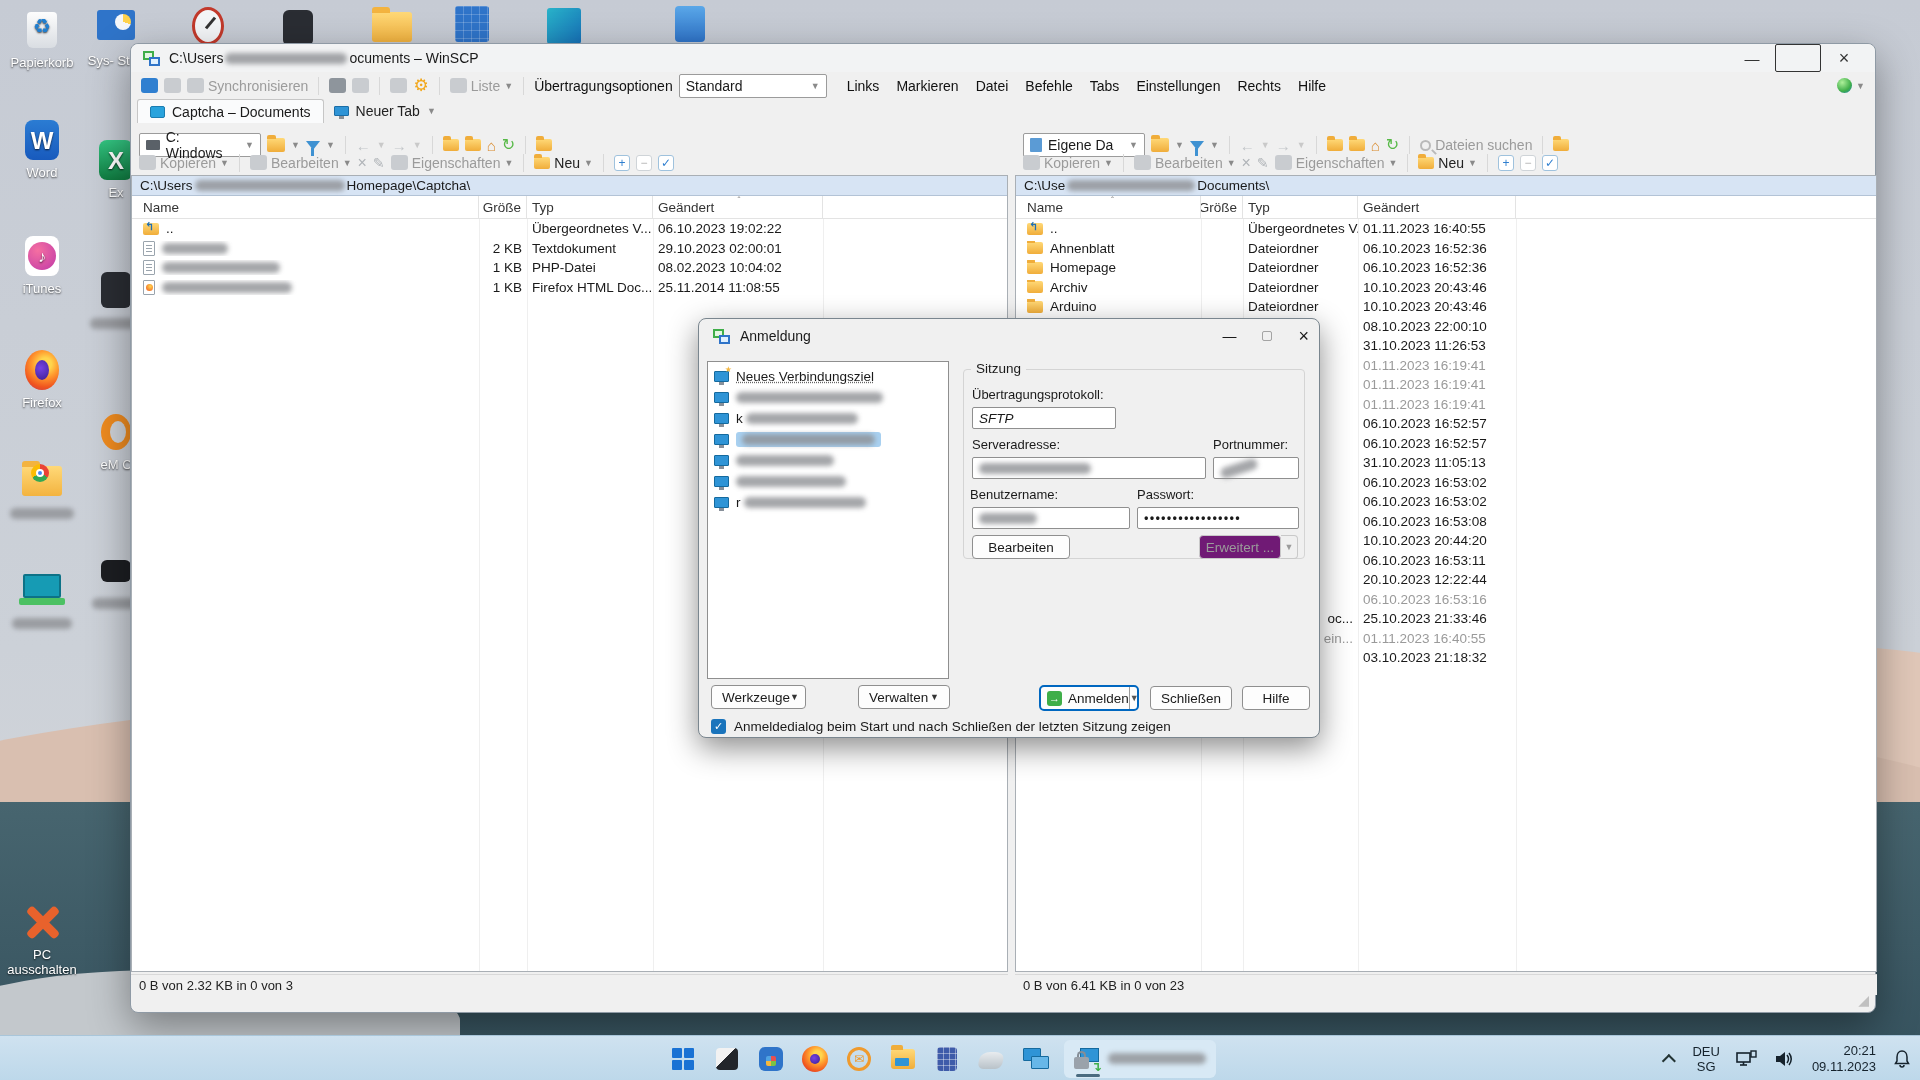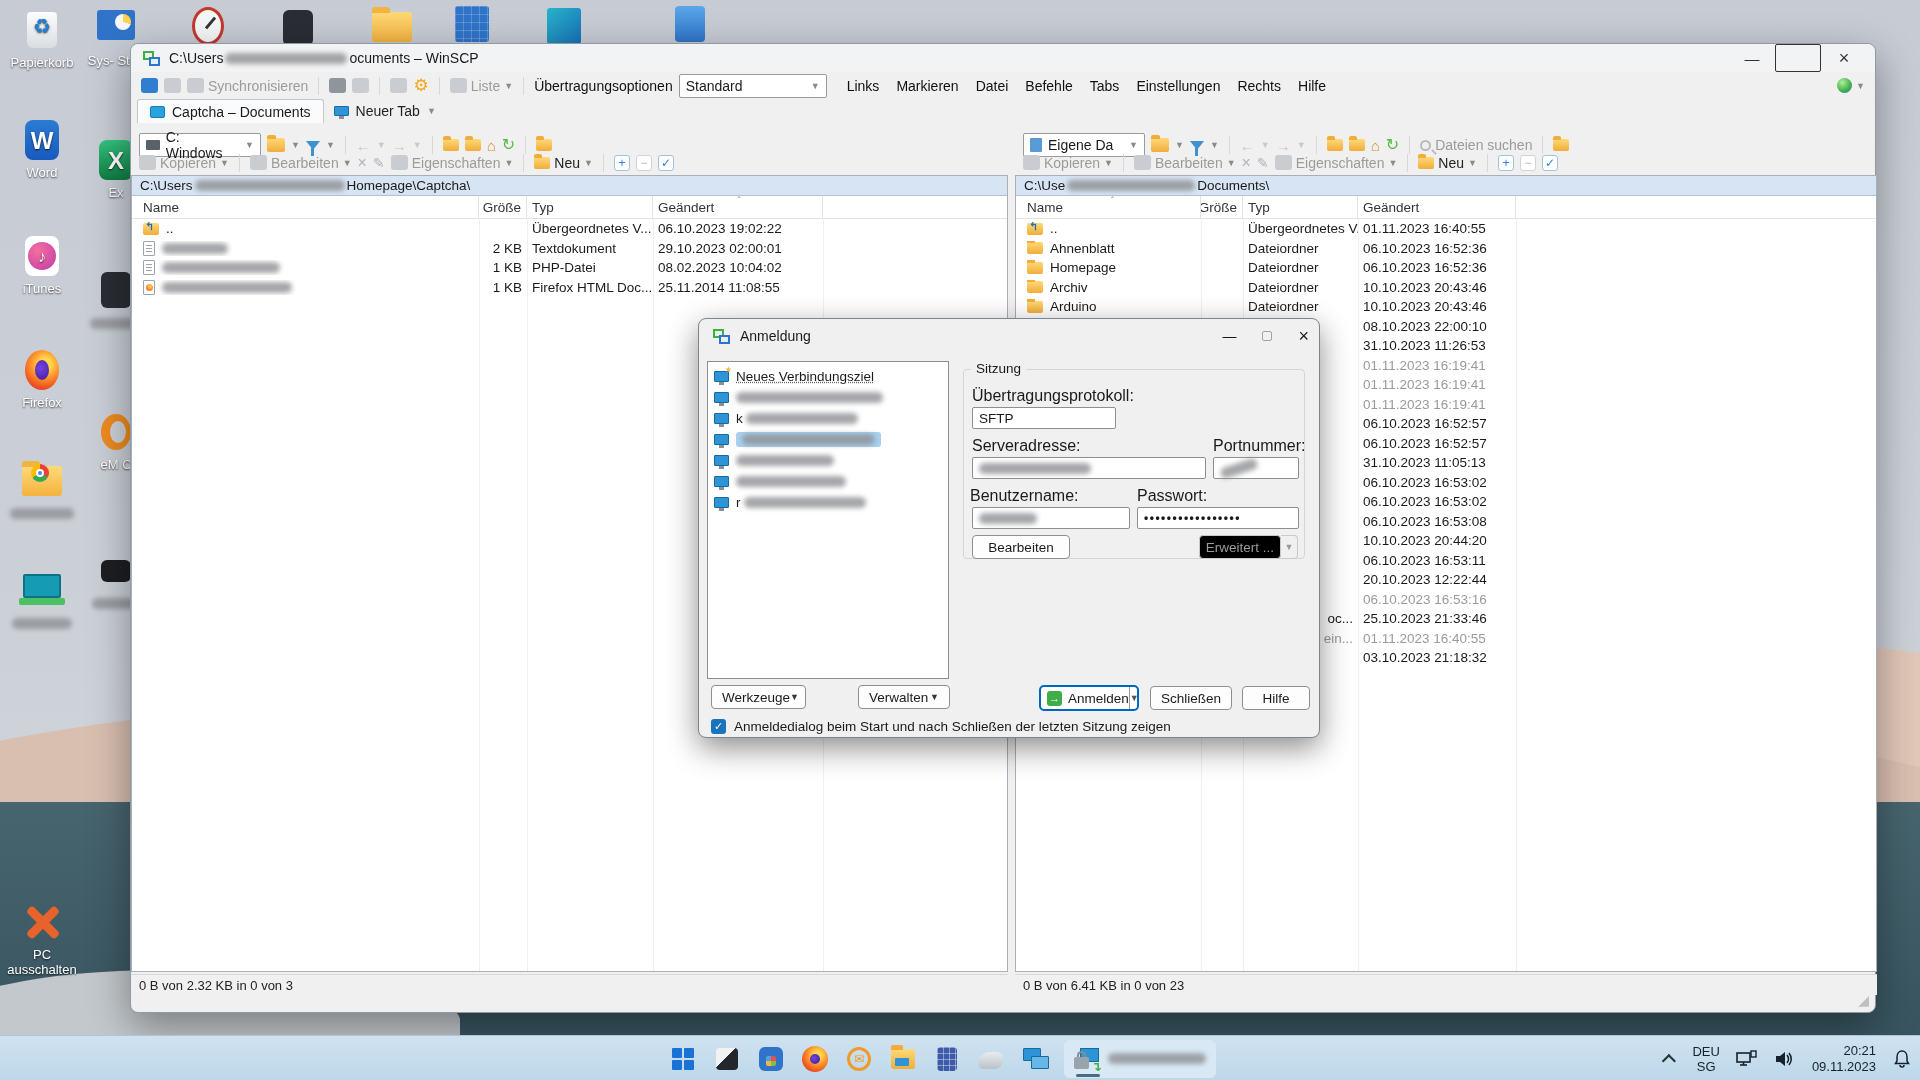--- a/index.html
+++ b/index.html
@@ -169,27 +169,27 @@
              border:1px solid #8f8f8f; padding-top:4px; }
   .sess { display:flex; align-items:center; gap:7px; height:21px; padding:0 6px; font-size:13.5px; }
   .sess.sel .hl { background:#a8d0f0; border-radius:3px; padding:2px 6px; }
   .sess .hl { display:flex; align-items:center; }
   .mon { width:15px; height:11px; background:#2f94d6; border:1px solid #156a9e; border-radius:1px; position:relative; flex:none; }
   .mon::after { content:""; position:absolute; left:4px; bottom:-4px; width:5px; height:3px; background:#88909a; }
   .mon.new::before { content:"★"; position:absolute; right:-4px; top:-7px; font-size:8px; color:#f4b63f; }
   .newlink { text-decoration:underline dotted #666; }
   .grp { position:absolute; left:264px; top:50px; width:342px; height:190px; border:1px solid #d4d4d4; border-radius:4px; }
   .grp-legend { position:absolute; left:272px; top:42px; background:#f0f0f0; padding:0 5px; font-size:13.5px; }
-  .dlbl { position:absolute; font-size:16px; color:#1a1a1a; }
+  .dlbl { position:absolute; font-size:13px; color:#1a1a1a; }
   .dinput { position:absolute; height:22px; background:#fff; border:1px solid #8f8f8f; border-radius:2px;
-            display:flex; align-items:center; padding:0 6px; font-size:13.5px; }
+            display:flex; align-items:center; padding:0 6px; font-size:13.5px;font-style:italic; }
   .dots { letter-spacing:1.5px; font-size:12px; font-weight:bold; }
   .btn { position:absolute; height:24px; background:#fdfdfd; border:1px solid #8f8f8f; border-radius:4px;
          display:flex; align-items:center; justify-content:center; font-size:13.5px; }
-  .btn.disabled { color:#9b9b9b; border-color:#c9c9c9; background:#000000; }
+  .btn.disabled { color:#9b9b9b; border-color:#c9c9c9; background:#701a75; }
   .split-caret { position:absolute; width:17px; height:24px; border:1px solid #c9c9c9; border-left:none;
                  border-radius:0 4px 4px 0; display:flex; align-items:center; justify-content:center; color:#9b9b9b; font-size:9px; }
   .login-wrap { position:absolute; left:340px; top:366px; width:100px; height:26px; border:2px solid #0067c0;
                 border-radius:5px; background:#fdfdfd; display:flex; align-items:center; }
   .login-main { flex:1; display:flex; align-items:center; gap:6px; padding-left:6px; font-size:13.5px; }
   .login-caret { width:18px; align-self:stretch; border-left:1px solid #9b9b9b; display:flex; align-items:center; justify-content:center; font-size:9px; color:#555; }
   .green-go { width:15px; height:15px; background:#3fae49; border-radius:3px; color:#fff; font-size:11px;
               display:flex; align-items:center; justify-content:center; font-weight:bold; }
   .chk { position:absolute; left:12px; top:400px; display:flex; align-items:center; gap:8px; font-size:13.5px; }
   .chkbox { width:15px; height:15px; background:#1a74bc; border-radius:3px; color:#fff; font-size:11px;

